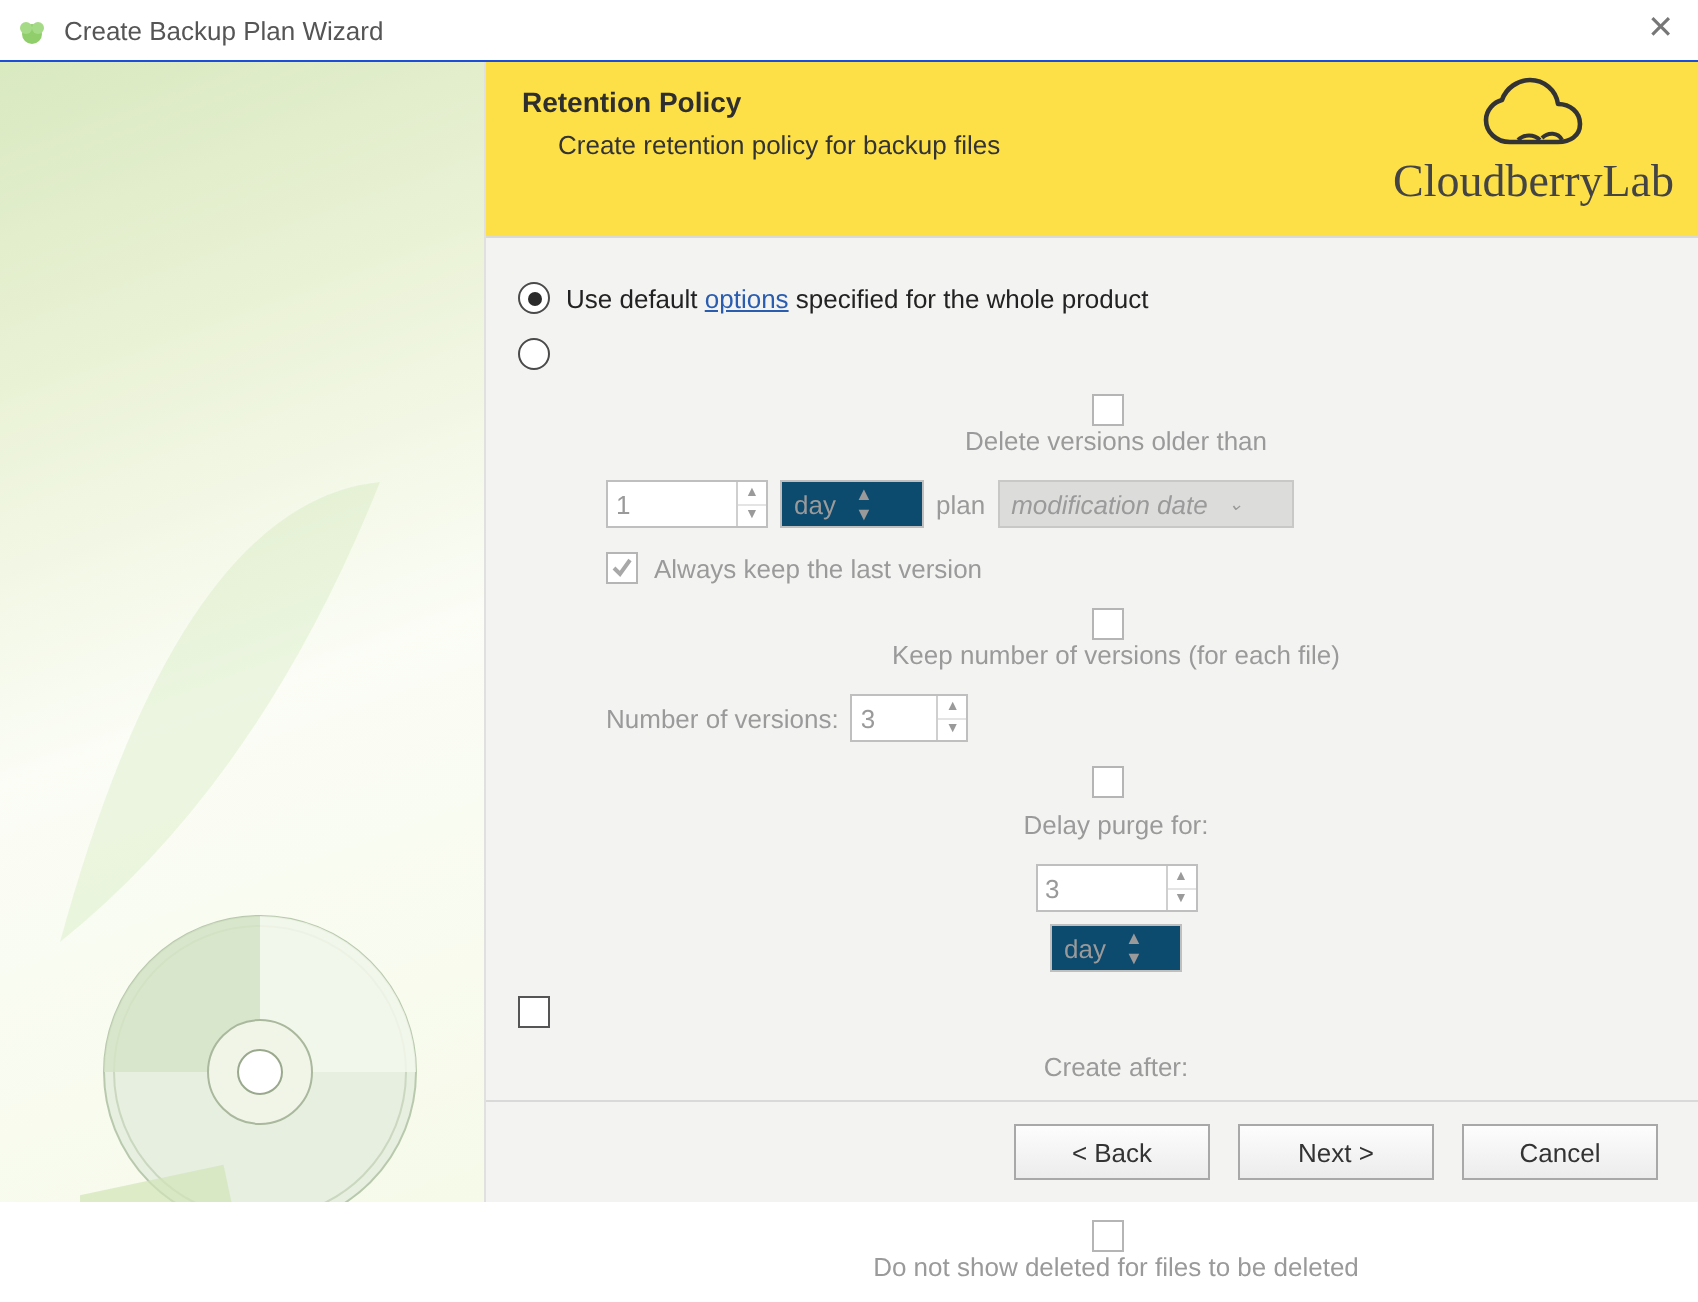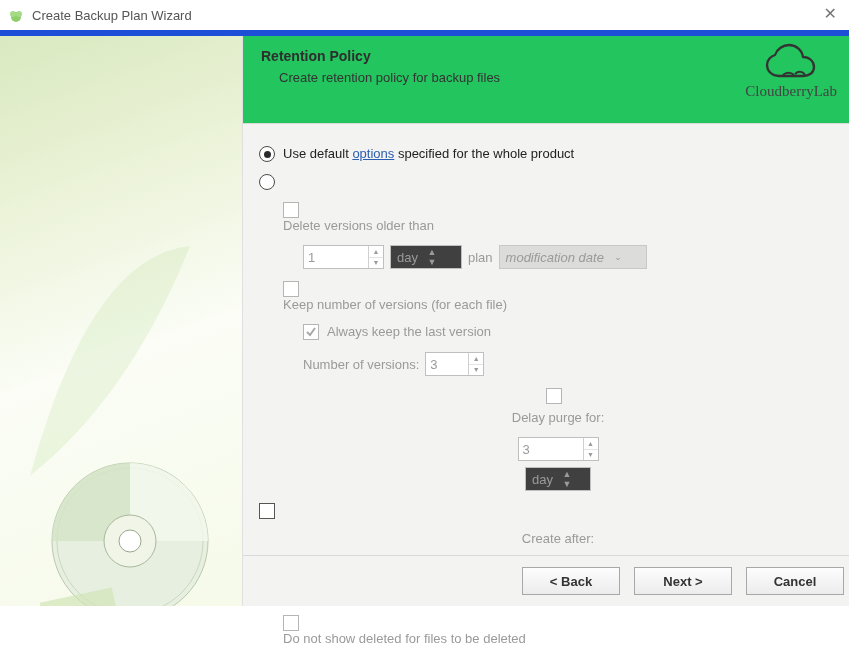--- a/index.html
+++ b/index.html
@@ -9,21 +9,21 @@
     font-size: 13px;
     color: #222;
     background: #fff;
     overflow: hidden;
   }
   .titlebar {
     height: 30px;
     display: flex;
     align-items: center;
     padding: 0 8px;
-    border-bottom: 6px solid #1d4ed8;
+    border-bottom: 1px solid #1d4ed8;
     position: relative;
     color: #555;
   }
   .titlebar .app-icon {
     width: 16px; height: 16px;
     margin-right: 8px;
     display: inline-flex;
   }
   .titlebar .close-x {
     position: absolute;
@@ -53,21 +53,21 @@
     top: 200px; left: 10px;
     opacity: .15;
   }
   .main {
     flex: 1;
     position: relative;
     background: #f3f3f2;
     border-left: 1px solid #e0e0e0;
   }
   .header {
-    background: #22c55e;
+    background: #fde047;
     padding: 12px 18px 16px 18px;
     border-bottom: 1px solid #d9d9d9;
     position: relative;
     min-height: 88px;
     box-sizing: border-box;
   }
   .header h1 {
     margin: 0 0 6px 0;
     font-size: 14px;
     font-weight: 600;
@@ -78,30 +78,30 @@
     color: #333;
   }
   .brand {
     position: absolute;
     right: 12px;
     top: 6px;
     text-align: center;
   }
   .brand-label {
     font-family: Georgia, "Times New Roman", serif;
-    font-size: 15px;
+    font-size: 23px;
     color: #444;
     margin-top: -4px;
   }
   .content {
     padding: 16px 16px 0 16px;
   }
   .opt-row {
     display: flex;
-    align-items: flex-start;
+    align-items: center;
     margin: 6px 0 12px 0;
   }
   .sub1 { margin-left: 24px; flex-direction: column; }
   .sub2 { margin-left: 44px; }
   .disabled, .disabled * {
     color: #9a9a9a !important;
   }
   .link {
     color: #2a5db0;
     text-decoration: underline;
@@ -167,21 +167,21 @@
     cursor: pointer;
     line-height: 1;
   }
   .spin .arrows div:first-child { border-bottom: 1px solid #e4e4e4; }
   
   .combo {
     display: inline-flex;
     align-items: center;
     height: 22px;
     border: 1px solid #bfbfbf;
-    background: #404040;
+    background: #0c4a6e;
     padding-left: 6px;
   }
   .combo.gray {
     background: #dcdcdb;
     border-color: #c8c8c7;
     color: #777;
     font-style: italic;
   }
   .combo .caret {
     width: 16px;
@@ -199,22 +199,21 @@
   .footer {
     position: absolute;
     bottom: 0; left: 0; right: 0;
     height: 50px;
     border-top: 1px solid #d9d9d9;
     background: #f3f3f2;
     display: flex;
     align-items: center;
     justify-content: flex-end;
     gap: 14px;
-    padding-right: 5px;
-    font-weight: bold;
+    padding-right: 20px;
   }
   .btn {
     min-width: 96px;
     height: 26px;
     border: 1px solid #a8a8a8;
     background: linear-gradient(#fdfdfd, #ececec);
     display: inline-flex;
     align-items: center;
     justify-content: center;
     font: inherit;
@@ -298,32 +297,32 @@
           <span class="val">day</span>
           <span class="caret">▲<br>▼</span>
         </span>
         <span class="lbl">plan</span>
         <span class="combo gray" style="width:140px">
           <span class="val" style="color:#888">modification date</span>
           <span class="caret">⌄</span>
         </span>
       </div>
 
-      <div class="opt-row sub1 disabled">
-        <span class="cb"></span>
-        <span>Keep number of versions (for each file)</span>
-      </div>
-
       <div class="opt-row sub2 disabled">
         <span class="cb checked">
           <svg viewBox="0 0 12 12">
               <path d="M2 6 L5 9 L10 2" fill="none" stroke-width="2"></path>
             </svg>
         </span>
         <span>Always keep the last version</span>
+      </div>
+
+      <div class="opt-row sub1 disabled">
+        <span class="cb"></span>
+        <span>Keep number of versions (for each file)</span>
       </div>
       <div class="opt-row sub2 row-ctrls disabled">
         <span class="lbl">Number of versions:</span>
         <span class="spin small">
           <input value="3" style="">
           <span class="arrows">
               <div>▲</div>
               <div>▼</div>
             </span>
         </span>

